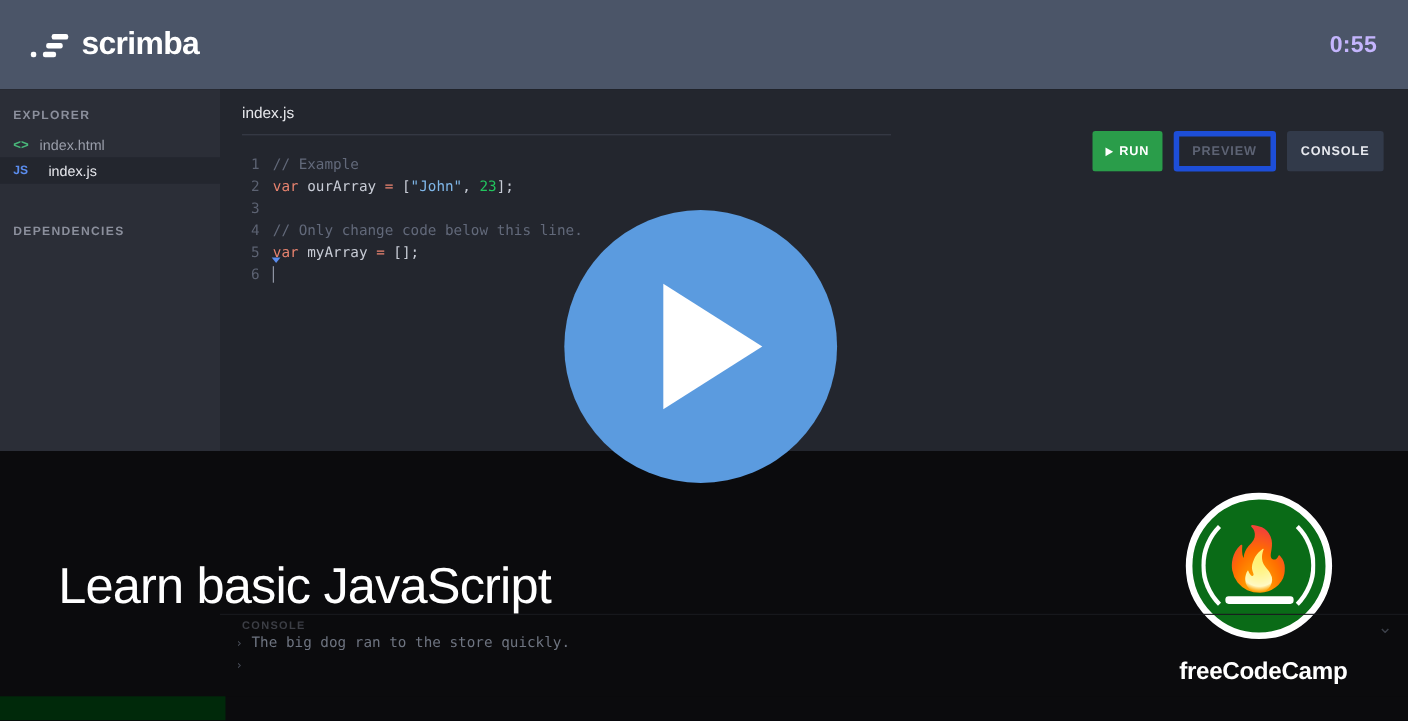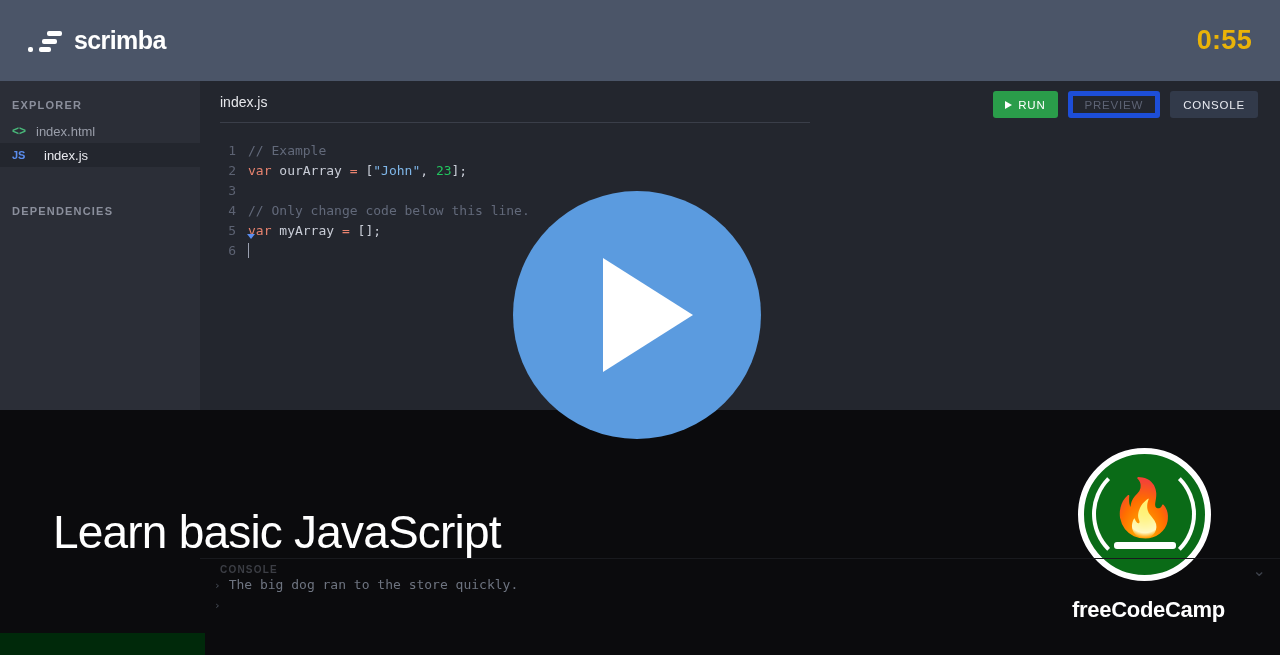--- a/index.html
+++ b/index.html
@@ -22,23 +22,23 @@
   .brand { display: flex; align-items: center; gap: 12px; }
   .logo-mark { width: 34px; height: 26px; position: relative; }
   .logo-mark i {
     position: absolute; display: block; background: #ffffff; border-radius: 2px;
   }
   .lm-b1 { width: 15px; height: 5px; right: 0px;  top: 3px; }
   .lm-b2 { width: 15px; height: 5px; right: 5px;  top: 11px; }
   .lm-b3 { width: 12px; height: 5px; right: 11px; top: 19px; }
   .lm-dot { width: 5px; height: 5px; left: 0px; top: 19px; border-radius: 50%; }
   .brand-name {
-    color: #ffffff; font-size: 25px; font-weight: 700; letter-spacing: -0.6px;
-  }
-  .timer { color: #eab308; font-size: 27px; font-weight: 700; letter-spacing: 0.3px; }
+    color: #ffffff; font-size: 29px; font-weight: 700; letter-spacing: -0.6px;
+  }
+  .timer { color: #c4b5fd; font-size: 21px; font-weight: 700; letter-spacing: 0.3px; }
 
   
   .sidebar {
     position: absolute; left: 0; top: 81px; width: 200px; height: 364px;
     background: #2b2e37;
   }
   .side-heading {
     color: #8b8f9c; font-size: 11px; font-weight: 700; letter-spacing: 1.2px;
     padding: 18px 12px 8px 12px;
   }
@@ -68,23 +68,23 @@
   }
   .tab-underline {
     position: absolute; left: 20px; top: 41px; width: 590px; height: 1px;
     background: #3a3e49;
   }
   .toolbar {
     position: absolute; right: 22px; top: 10px;
     display: flex; align-items: center; gap: 10px;
   }
   .btn {
-    height: 27px; border-radius: 3px; font-size: 11.5px; font-weight: 400;
+    height: 37px; border-radius: 3px; font-size: 11.5px; font-weight: 700;
     letter-spacing: 0.8px; display: flex; align-items: center; justify-content: center;
-    padding: 0 12px; cursor: pointer; border: 1px solid transparent;
+    padding: 0 12px; cursor: pointer; border: 1px solid transparent; margin-top: 28px;
   }
   .btn-run { background: #2a9d4a; color: #ffffff; gap: 6px; padding: 0 11px; }
   .btn-run .play {
     width: 0; height: 0; border-left: 7px solid #fff;
     border-top: 4.5px solid transparent; border-bottom: 4.5px solid transparent;
   }
   .btn-preview { background: transparent; color: #5d6374; border: 5px solid #1d4ed8; }
   .btn-console { background: #323a4a; color: #e8eaf0; }
 
   .code {

